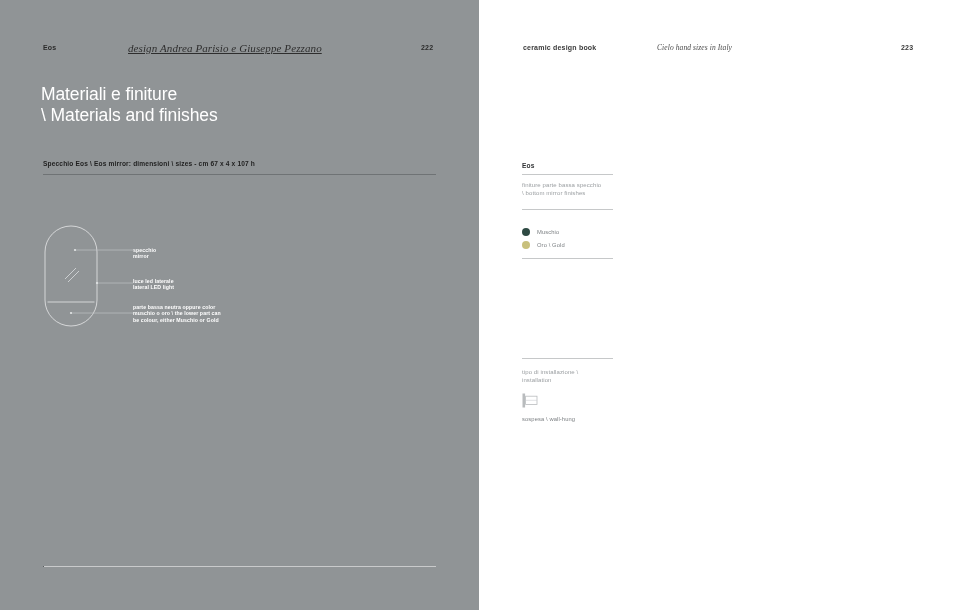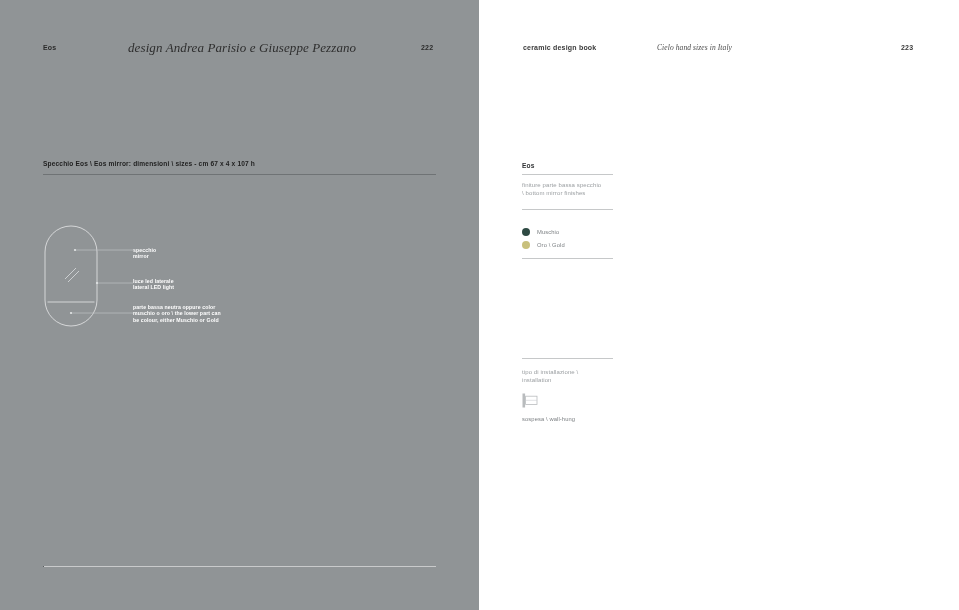--- a/index.html
+++ b/index.html
@@ -48,23 +48,24 @@
     left: 43px;
     font-size: 7px;
     font-weight: bold;
     letter-spacing: .2px;
     color: #2b2b2b;
   }
   .rh-left-credit {
     left: 128px;
     font-family: "Liberation Serif", serif;
     font-style: italic;
-    font-size: 13px;
+    font-size: 11px;
     color: #2e2e2e;
     letter-spacing: .1px;
+    text-decoration: underline;
   }
   .rh-left-folio {
     left: 421px;
     font-size: 7px;
     font-weight: bold;
     color: #2b2b2b;
     letter-spacing: .2px;
   }
   .rh-right-title {
     left: 44px;
@@ -246,20 +247,22 @@
 <body>
 
 <div class="spread">
 
   <div class="page-left" style="background: rgb(144, 148, 150);">
 
     <div class="runhead rh-left-title">Eos</div>
     <div class="runhead rh-left-credit">design Andrea Parisio e Giuseppe Pezzano</div>
     <div class="runhead rh-left-folio">222</div>
 
+    <div class="chapter-title">Materiali e finiture
+\ Materials and finishes</div>
 
     <div class="sizes-line">Specchio Eos \ Eos mirror: dimensioni \ sizes - cm 67 x 4 x 107 h</div>
     <div class="rule-left-top"></div>
 
     <div class="diagram">
       <svg width="200" height="110" viewBox="0 0 200 110" fill="none">
 
         <rect x="4" y="4" width="52" height="100" rx="26" ry="26" stroke="#dcdedf" stroke-width="0.9" fill="none"></rect>
 
         <line x1="6.5" y1="80" x2="53.5" y2="80" stroke="#dcdedf" stroke-width="0.9"></line>

